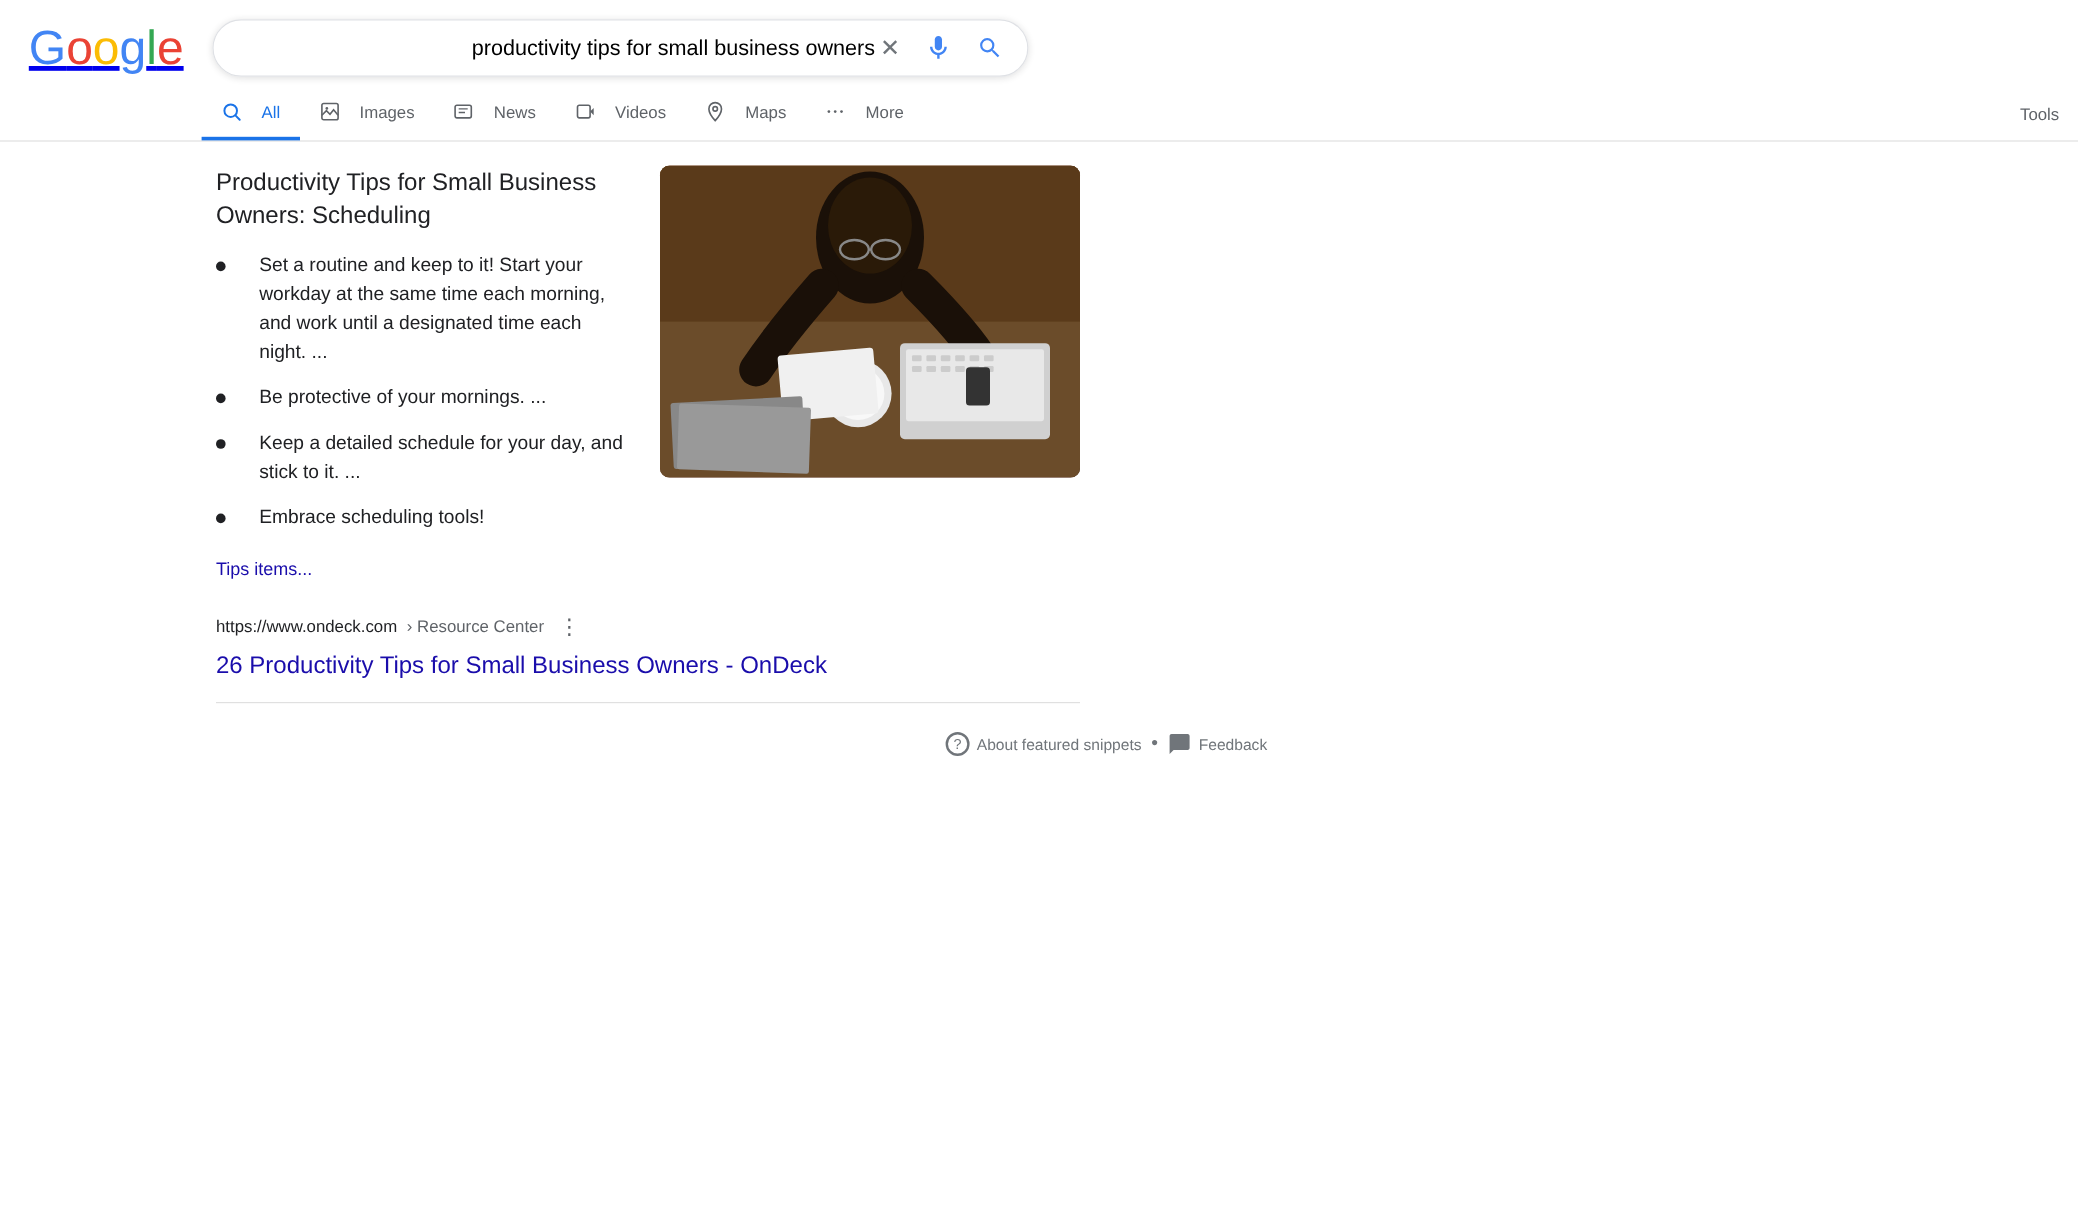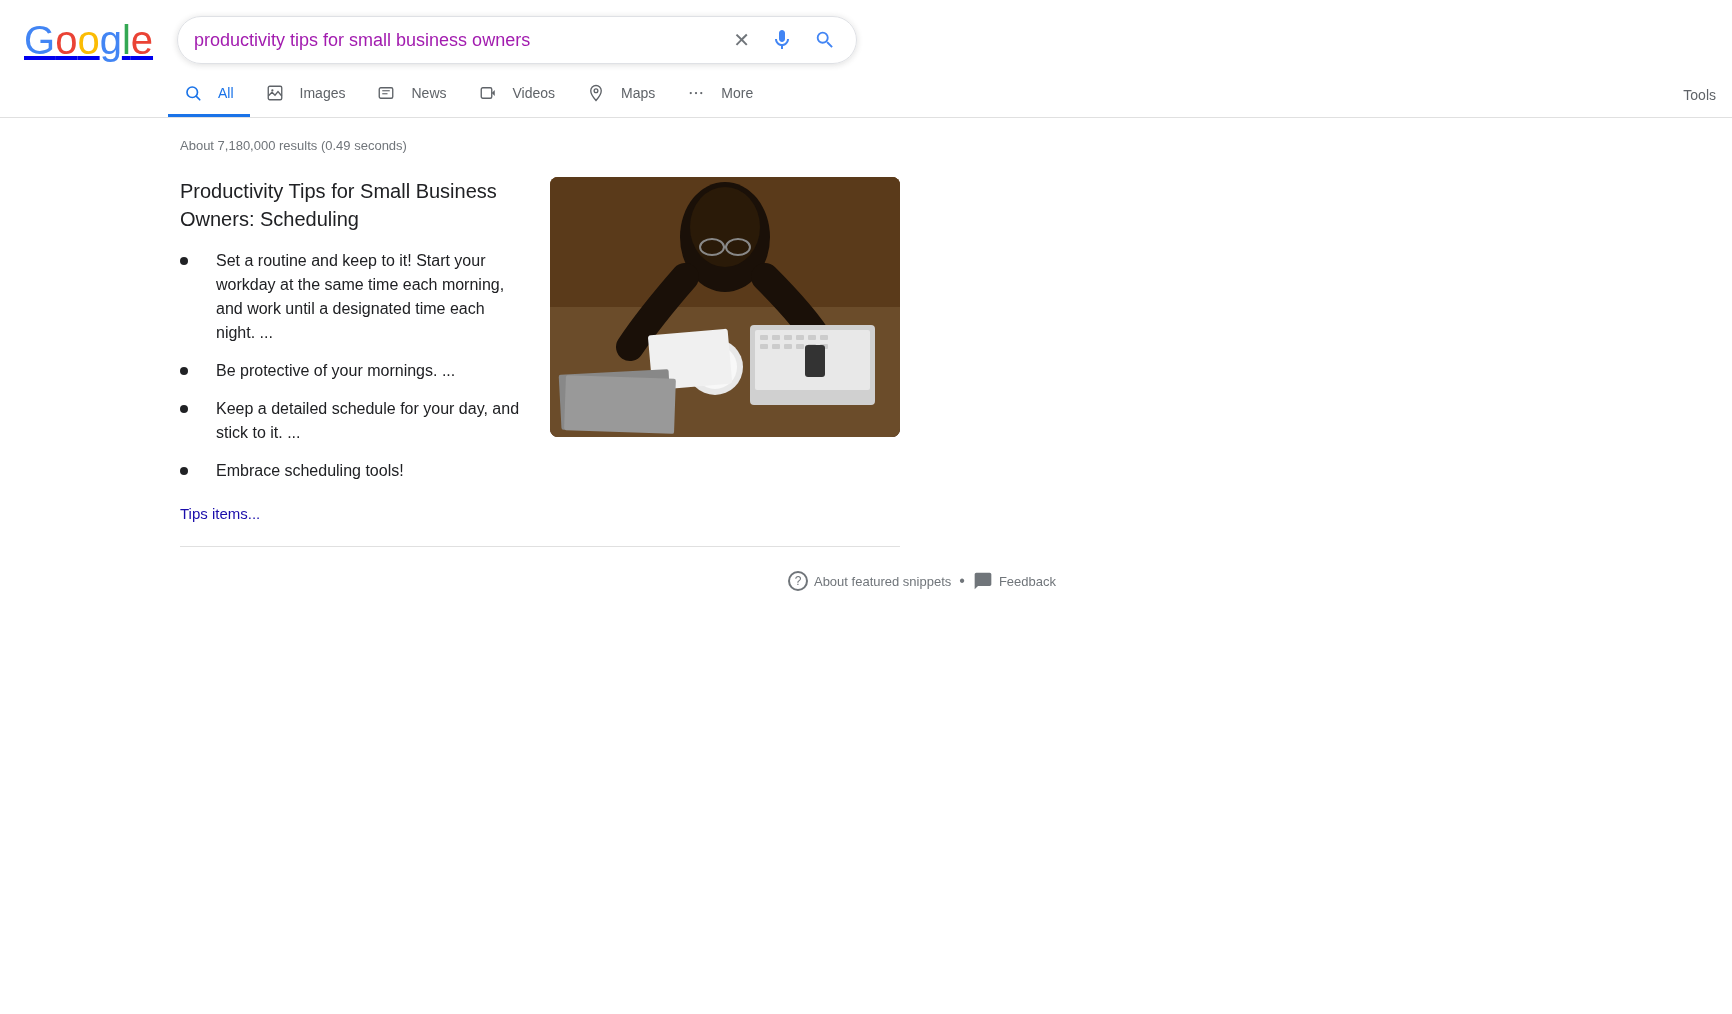--- a/index.html
+++ b/index.html
@@ -10,21 +10,21 @@
     .google-logo { display: flex; align-items: center; margin-right: 8px; }
     .logo-g { color: #4285F4; font-size: 40px; font-family: 'Product Sans', Arial, sans-serif; font-weight: 400; }
     .logo-o1 { color: #EA4335; font-size: 40px; font-family: 'Product Sans', Arial, sans-serif; font-weight: 400; }
     .logo-o2 { color: #FBBC05; font-size: 40px; font-family: 'Product Sans', Arial, sans-serif; font-weight: 400; }
     .logo-g2 { color: #4285F4; font-size: 40px; font-family: 'Product Sans', Arial, sans-serif; font-weight: 400; }
     .logo-l { color: #34A853; font-size: 40px; font-family: 'Product Sans', Arial, sans-serif; font-weight: 400; }
     .logo-e { color: #EA4335; font-size: 40px; font-family: 'Product Sans', Arial, sans-serif; font-weight: 400; }
 
     .search-bar-wrapper { flex: 1; max-width: 680px; position: relative; }
     .search-bar { display: flex; align-items: center; border: 1px solid #dfe1e5; border-radius: 24px; padding: 8px 16px; height: 48px; box-shadow: 0 1px 6px rgba(32,33,36,.15); }
-    .search-input { flex: 1; border: none; outline: none; font-size: 18px; color: #a21caf; background: transparent; }
+    .search-input { flex: 1; border: none; outline: none; font-size: 18px; color: #000000; background: transparent; text-align: right; }
     .search-icons { display: flex; align-items: center; gap: 12px; }
     .icon-btn { background: none; border: none; cursor: pointer; display: flex; align-items: center; justify-content: center; padding: 4px; }
 
     
     .x-icon { color: #70757a; font-size: 20px; }
 
     
     .mic-icon { width: 24px; height: 24px; }
 
     
@@ -148,21 +148,20 @@
       <circle cx="5" cy="12" r="1.5" fill="#5f6368"></circle>
       <circle cx="12" cy="12" r="1.5" fill="#5f6368"></circle>
       <circle cx="19" cy="12" r="1.5" fill="#5f6368"></circle>
     </svg>
     <span>More</span>
   </a>
   <span class="tools-tab">Tools</span>
 </nav>
 
 <div class="main-content">
-  <p class="results-count">About 7,180,000 results (0.49 seconds)</p>
 
   <div class="featured-snippet">
     <div class="snippet-text">
       <p class="snippet-title">Productivity Tips for Small Business Owners: Scheduling</p>
       <ul class="snippet-list">
         <li>
           <span class="bullet"></span>
           <span>Set a routine and keep to it! Start your workday at the same time each morning, and work until a designated time each night. ...</span>
         </li>
         <li>
@@ -224,20 +223,28 @@
 
           <rect x="10" y="195" width="110" height="55" rx="2" fill="#888" transform="rotate(-3, 65, 222)"></rect>
           <rect x="15" y="200" width="110" height="55" rx="2" fill="#999" transform="rotate(2, 70, 227)"></rect>
 
           <rect x="255" y="168" width="20" height="32" rx="3" fill="#333"></rect>
         </svg>
       </div>
     </div>
   </div>
 
+  <div class="source-result">
+    <div class="source-url">
+      <span class="source-url-text">https://www.ondeck.com</span>
+      <span class="source-breadcrumb">› Resource Center</span>
+      <button class="icon-btn source-menu" style="color:#5f6368;font-size:18px;">⋮</button>
+    </div>
+    <a class="result-title-link">26 Productivity Tips for Small Business Owners - OnDeck</a>
+  </div>
 
   <hr class="divider">
 </div>
 
 <div class="footer-bar">
   <div class="footer-item">
     <div class="question-circle">?</div>
     <span>About featured snippets</span>
   </div>
   <span class="footer-dot">•</span>

